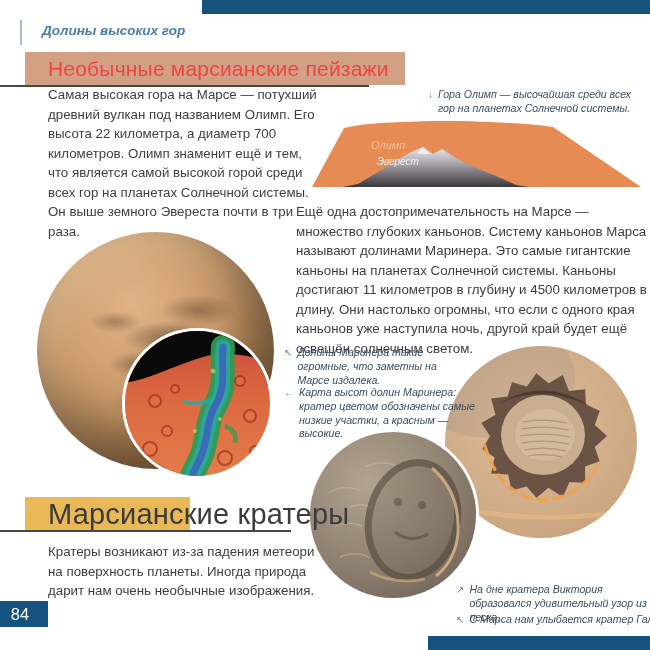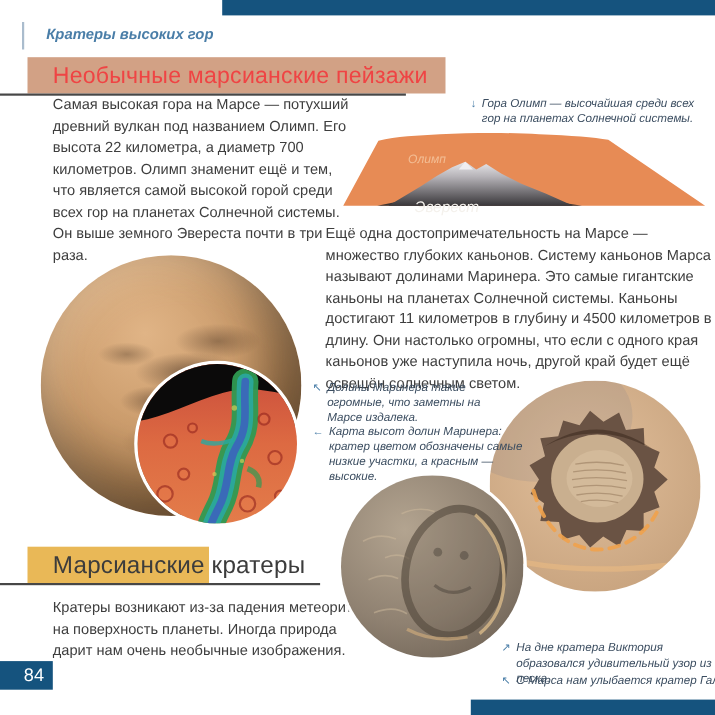--- a/index.html
+++ b/index.html
@@ -11,66 +11,66 @@
   #top-bar{left:202px;top:0;width:448px;height:14px;}
   #bottom-bar{left:428px;top:636px;width:222px;height:14px;}
   
   #kicker-rule{left:20px;top:20px;width:2px;height:25px;background:#aabccd;}
   #kicker{left:42px;top:23px;font-size:13.5px;font-style:italic;font-weight:600;color:#4a7ea8;}
   
   #h1-bar{left:25px;top:52px;width:380px;height:33px;background:#d2a185;}
   #h1-text{left:48px;top:52px;height:33px;line-height:34px;font-size:21px;color:#ef4444;letter-spacing:.2px;}
   #rule1{left:0;top:85px;width:369px;height:2px;background:#474747;}
   #h2-bar{left:25px;top:497px;width:165px;height:33px;background:#e9b857;}
-  #h2-text{left:48px;top:497px;height:33px;line-height:34px;font-size:22px;color:#3c3c3c;z-index:4;letter-spacing:.2px;}
+  #h2-text{left:48px;top:497px;height:33px;line-height:34px;font-size:29px;color:#3c3c3c;z-index:4;letter-spacing:.2px;}
   #rule2{left:0;top:530px;width:291px;height:2px;background:#474747;}
   
   .body-text{font-size:13.3px;line-height:19.5px;color:#3e3e3e;}
   #p1{left:48px;top:85px;width:272px;}
   #p2{left:296px;top:202px;width:352px;}
   #p3{left:48px;top:542px;width:292px;}
   
   .caption{display:flex;gap:5px;font-size:10.6px;line-height:13.8px;font-style:italic;color:#3b4d60;z-index:5;}
   .caption .arr{color:#4a7ea8;font-style:normal;font-size:10px;flex:none;line-height:13.8px;}
   #cap-olympus{left:428px;top:88px;width:212px;}
   #cap-valles-photo{left:284px;top:346px;width:180px;}
   #cap-valles-map{left:284px;top:386px;width:196px;}
   #cap-victoria{left:456px;top:583px;width:196px;}
   #cap-galle{left:456px;top:613px;width:215px;}
   
   #diagram{left:305px;top:113px;width:345px;height:77px;z-index:1;}
   #lab-olymp{left:371px;top:139px;font-size:11px;font-style:italic;color:#f3bd94;z-index:2;text-align:right;}
-  #lab-everest{left:377px;top:180px;font-size:14px;font-style:italic;color:#f4f1ec;z-index:2;}
+  #lab-everest{left:377px;top:156px;font-size:10px;font-style:italic;color:#f4f1ec;z-index:2;}
   
   .circle{border-radius:50%;overflow:hidden;}
   #planet{left:37px;top:232px;width:237px;height:237px;z-index:1;
     background:
       radial-gradient(ellipse 70px 26px at 57% 45%, rgba(74,52,36,.60), rgba(74,52,36,0) 70%),
       radial-gradient(ellipse 46px 20px at 44% 56%, rgba(74,52,36,.50), rgba(74,52,36,0) 70%),
       radial-gradient(ellipse 54px 22px at 68% 33%, rgba(80,56,38,.45), rgba(80,56,38,0) 72%),
       radial-gradient(ellipse 36px 15px at 33% 38%, rgba(86,62,42,.40), rgba(86,62,42,0) 72%),
       radial-gradient(ellipse 60px 24px at 50% 72%, rgba(96,70,46,.35), rgba(96,70,46,0) 75%),
       radial-gradient(circle at 40% 30%, #e0b486 0%, #cb9c6c 40%, #a97f52 68%, #85613c 86%, #64492c 100%);
     box-shadow: inset -20px -26px 48px rgba(50,32,18,.55), inset 10px 12px 34px rgba(255,240,215,.30);}
   #elev{left:122px;top:328px;width:145px;height:145px;border:3px solid #fff;z-index:2;box-sizing:content-box;}
   #galle{left:307px;top:429px;width:166px;height:166px;border:3px solid #fff;z-index:3;box-sizing:content-box;}
   #victoria{left:445px;top:346px;width:192px;height:192px;z-index:2;}
   
   #pagenum{left:0;top:601px;width:48px;height:26px;background:#15537e;color:#ffffff;
-           font-size:16.5px;line-height:26px;text-align:right;padding-right:8px;box-sizing:border-box;}
+           font-size:16.5px;line-height:26px;text-align:center;padding-right:8px;box-sizing:border-box;}
 </style>
 </head>
 <body>
 
 <div class="page">
 
   <div class="abs bar-navy" id="top-bar"></div>
 
   <div class="abs" id="kicker-rule"></div>
-  <div class="abs" id="kicker">Кратеры высоких гор</div>
+  <div class="abs" id="kicker">Долины высоких гор</div>
 
   <div class="abs" id="h1-bar"></div>
   <div class="abs" id="h1-text">Необычные марсианские пейзажи</div>
   <div class="abs" id="rule1"></div>
 
   <div class="abs body-text" id="p1">Самая высокая гора на Марсе — потухший древний вулкан под названием Олимп. Его высота 22 километра, а диаметр 700 километров. Олимп знаменит ещё и тем, что является самой высокой горой среди всех гор на планетах Солнечной системы. Он выше земного Эвереста почти в три раза.</div>
 
   <div class="abs caption" id="cap-olympus">
     <span class="arr">↓</span>
     <span>Гора Олимп — высочайшая среди всех гор на планетах Солнечной системы.</span>

